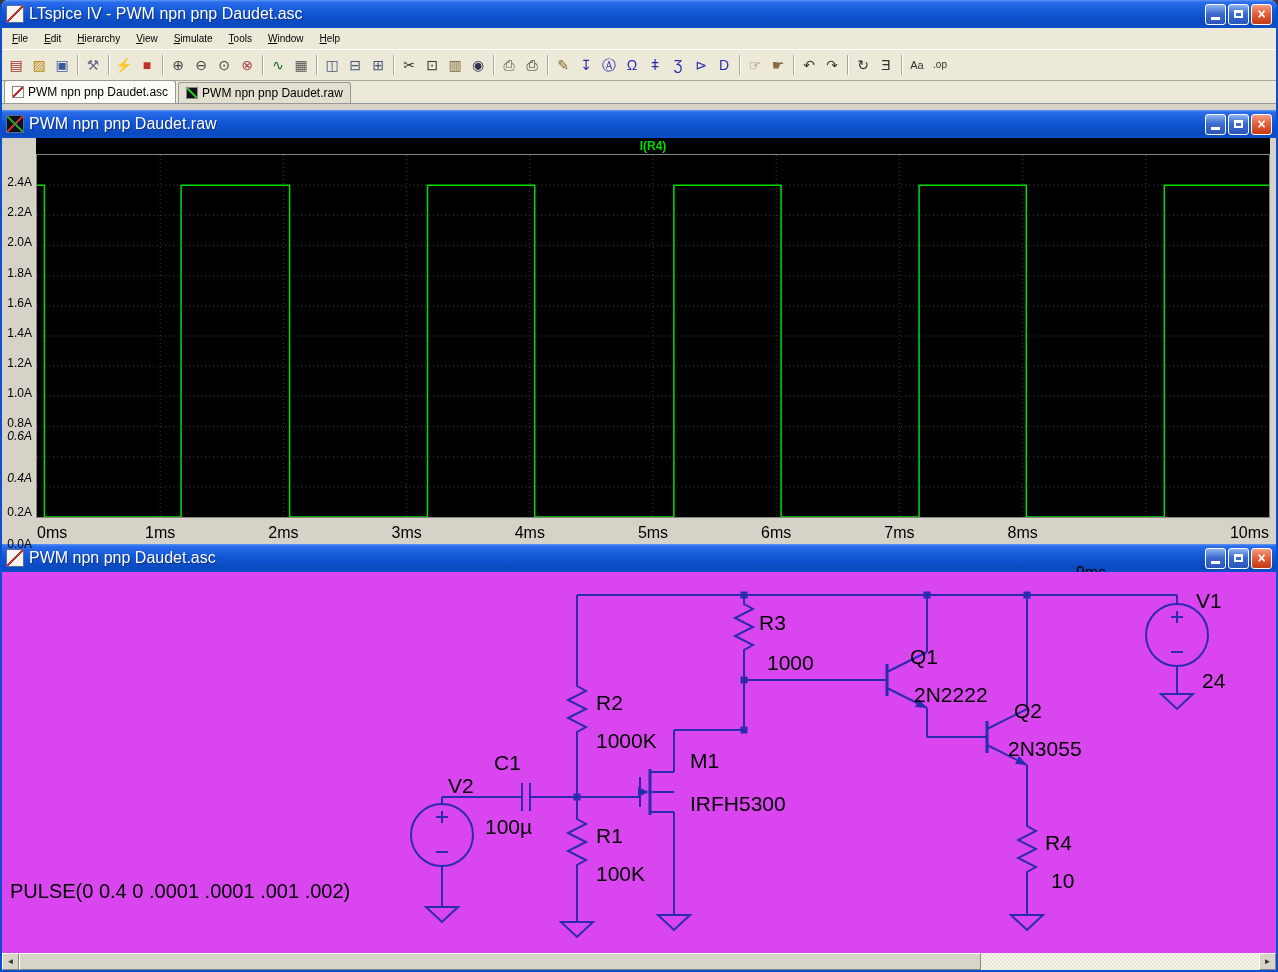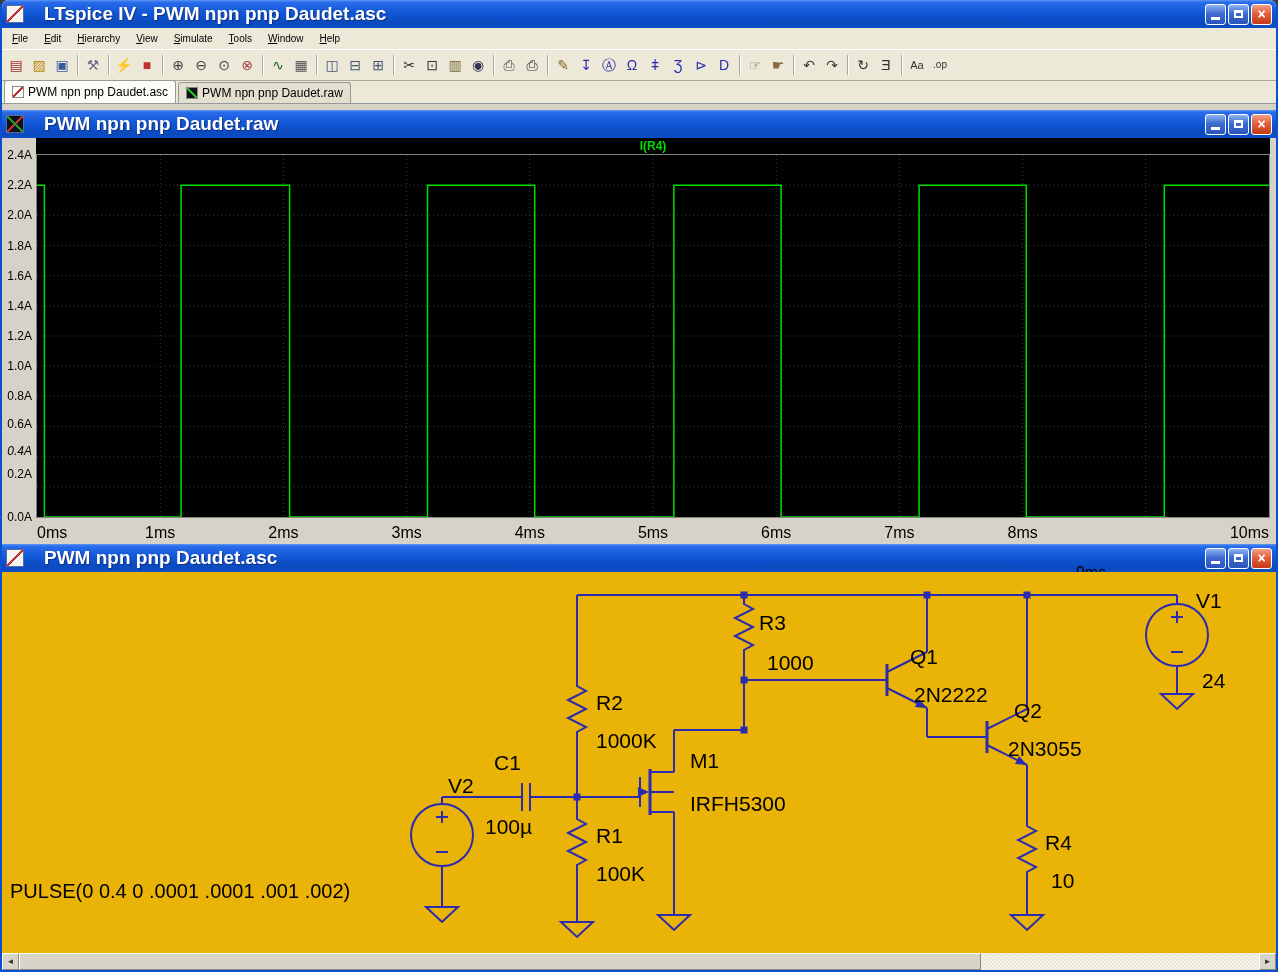--- a/index.html
+++ b/index.html
@@ -5,22 +5,22 @@
   html,body{margin:0;padding:0;}
   body{width:1278px;height:972px;overflow:hidden;background:#3a3a3a;
        font-family:"Liberation Sans",sans-serif;}
   #app{width:1278px;height:972px;box-sizing:border-box;display:flex;flex-direction:column;
        border-left:2px solid #0a4fd0;border-right:2px solid #0a4fd0;border-bottom:2px solid #0a4fd0;
        border-radius:8px 8px 0 0;overflow:hidden;background:#ECE9D8;}
 
   
   .titlebar-grad{background:linear-gradient(180deg,#5a96f2 0%,#2a6ceb 8%,#1157d6 45%,#0b49be 86%,#0d50cc 100%);}
   #titlebar{height:28px;display:flex;align-items:center;padding:0 4px;gap:5px;border-radius:6px 6px 0 0;}
-  .win-title{color:#fff;font-weight:bold;font-size:19px;flex:1;white-space:nowrap;
-             text-shadow:1px 1px 1px #10307a;overflow:hidden;margin-left:15px;}
+  .win-title{color:#fff;font-weight:normal;font-size:16px;flex:1;white-space:nowrap;
+             text-shadow:1px 1px 1px #10307a;overflow:hidden;}
   .win-icon{width:16px;height:16px;flex:0 0 aupx;border:1px solid #5a6a9a;background:
       linear-gradient(135deg,transparent 44%,#c03030 44% 56%,transparent 56%),#f6f5ef;}
   .win-icon.raw-style{background:
       linear-gradient(45deg,transparent 44%,#20a020 44% 56%,transparent 56%),
       linear-gradient(135deg,transparent 44%,#c03030 44% 56%,transparent 56%),#101018;}
   .tb-btns{display:flex;gap:2px;}
   .wbtn{width:21px;height:21px;border-radius:3px;border:1px solid #fff;box-sizing:border-box;
         display:flex;align-items:center;justify-content:center;
         background:linear-gradient(180deg,#8fb4f2,#3c6cd0 45%,#2a55b8);}
   .wbtn.close{background:linear-gradient(180deg,#f0a088,#e4603c 45%,#c23a14);}
@@ -53,27 +53,27 @@
   
   #wave-window{height:434px;display:flex;flex-direction:column;}
   .child-titlebar{height:28px;display:flex;align-items:center;padding:0 4px;gap:5px;}
   #wave-interior{flex:1;position:relative;background:#D6D2C8;}
   #wave-black{position:absolute;left:34px;top:0;right:6px;bottom:26px;background:#000;}
   #trace-row{height:16px;display:flex;align-items:center;justify-content:center;
              font-size:12px;font-weight:bold;text-decoration:underline;}
   #plot-frame{position:absolute;left:0;right:0;top:16px;bottom:0;border:1px solid #848484;box-sizing:border-box;}
   #wave-svg{position:absolute;inset:0;width:100%;height:100%;}
   #y-labels{position:absolute;left:0;top:0;width:34px;bottom:26px;}
-  .ytick{position:absolute;right:4px;font-size:12px;color:#000;white-space:nowrap;}
+  .ytick{position:absolute;right:4px;font-size:12px;color:#000;white-space:nowrap;margin-top:27px;}
   #x-labels{position:absolute;left:0;right:0;bottom:0;height:26px;}
   .xtick{position:absolute;top:6px;font-size:16px;color:#000;white-space:nowrap;}
 
   
   #schem-window{flex:1;display:flex;flex-direction:column;min-height:0;}
-  #schem-canvas{flex:1;position:relative;background:#eab308;}
+  #schem-canvas{flex:1;position:relative;background:#d946ef;}
   #schem-svg{position:absolute;inset:0;}
   .slabel{font-family:"Liberation Sans",sans-serif;font-size:21px;fill:#000;}
   .pulse-label{font-family:"Liberation Sans",sans-serif;font-size:20px;fill:#000;}
 
   
   #hscroll{height:17px;display:flex;background:repeating-conic-gradient(#F5F3E8 0% 25%,#EAE7DA 0% 50%) 0 0/4px 4px;}
   .sb-btn{width:17px;height:17px;box-sizing:border-box;background:#D8D4C8;
           border:1px solid;border-color:#fff #888 #888 #fff;
           display:flex;align-items:center;justify-content:center;font-size:8px;color:#333;}
   .sb-thumb{width:962px;height:17px;box-sizing:border-box;background:#D8D4C8;
@@ -294,23 +294,23 @@
               <line y1="120.66666666666663" y2="120.66666666666663" x1="0" x2="1232" stroke="#3c3c3c" stroke-dasharray="1,3"></line>
               <line y1="90.5" y2="90.5" x1="0" x2="1232" stroke="#3c3c3c" stroke-dasharray="1,3"></line>
               <line y1="60.333333333333314" y2="60.333333333333314" x1="0" x2="1232" stroke="#3c3c3c" stroke-dasharray="1,3"></line>
               <line y1="30.16666666666663" y2="30.16666666666663" x1="0" x2="1232" stroke="#3c3c3c" stroke-dasharray="1,3"></line>
               <polyline points="0.0,30.2 7.4,30.2 7.4,362.0 144.1,362.0 144.1,30.2 252.6,30.2 252.6,362.0 390.5,362.0 390.5,30.2 497.7,30.2 497.7,362.0 636.9,362.0 636.9,30.2 744.1,30.2 744.1,362.0 882.1,362.0 882.1,30.2 989.3,30.2 989.3,362.0 1127.3,362.0 1127.3,30.2 1232.0,30.2" fill="none" stroke="#00DD00" stroke-width="1.5"></polyline>
             </svg>
         </div>
       </div>
       <div id="y-labels">
           <div class="ytick" style="top: 372px;">0.0A</div>
-          <div class="ytick" style="top: 329px;">0.2A</div>
+          <div class="ytick" style="top: 340px;">0.2A</div>
           <div class="ytick" style="top: 306px; font-style: italic;">0.4A</div>
-          <div class="ytick" style="top: 279px;">0.6A</div>
+          <div class="ytick" style="top: 264px; font-style: italic;">0.6A</div>
           <div class="ytick" style="top: 251.333px;">0.8A</div>
           <div class="ytick" style="top: 221.167px;">1.0A</div>
           <div class="ytick" style="top: 191px;">1.2A</div>
           <div class="ytick" style="top: 160.833px;">1.4A</div>
           <div class="ytick" style="top: 130.667px;">1.6A</div>
           <div class="ytick" style="top: 100.5px;">1.8A</div>
           <div class="ytick" style="top: 70.3333px;">2.0A</div>
           <div class="ytick" style="top: 40.1667px;">2.2A</div>
           <div class="ytick" style="top: 10px;">2.4A</div>
         </div>

